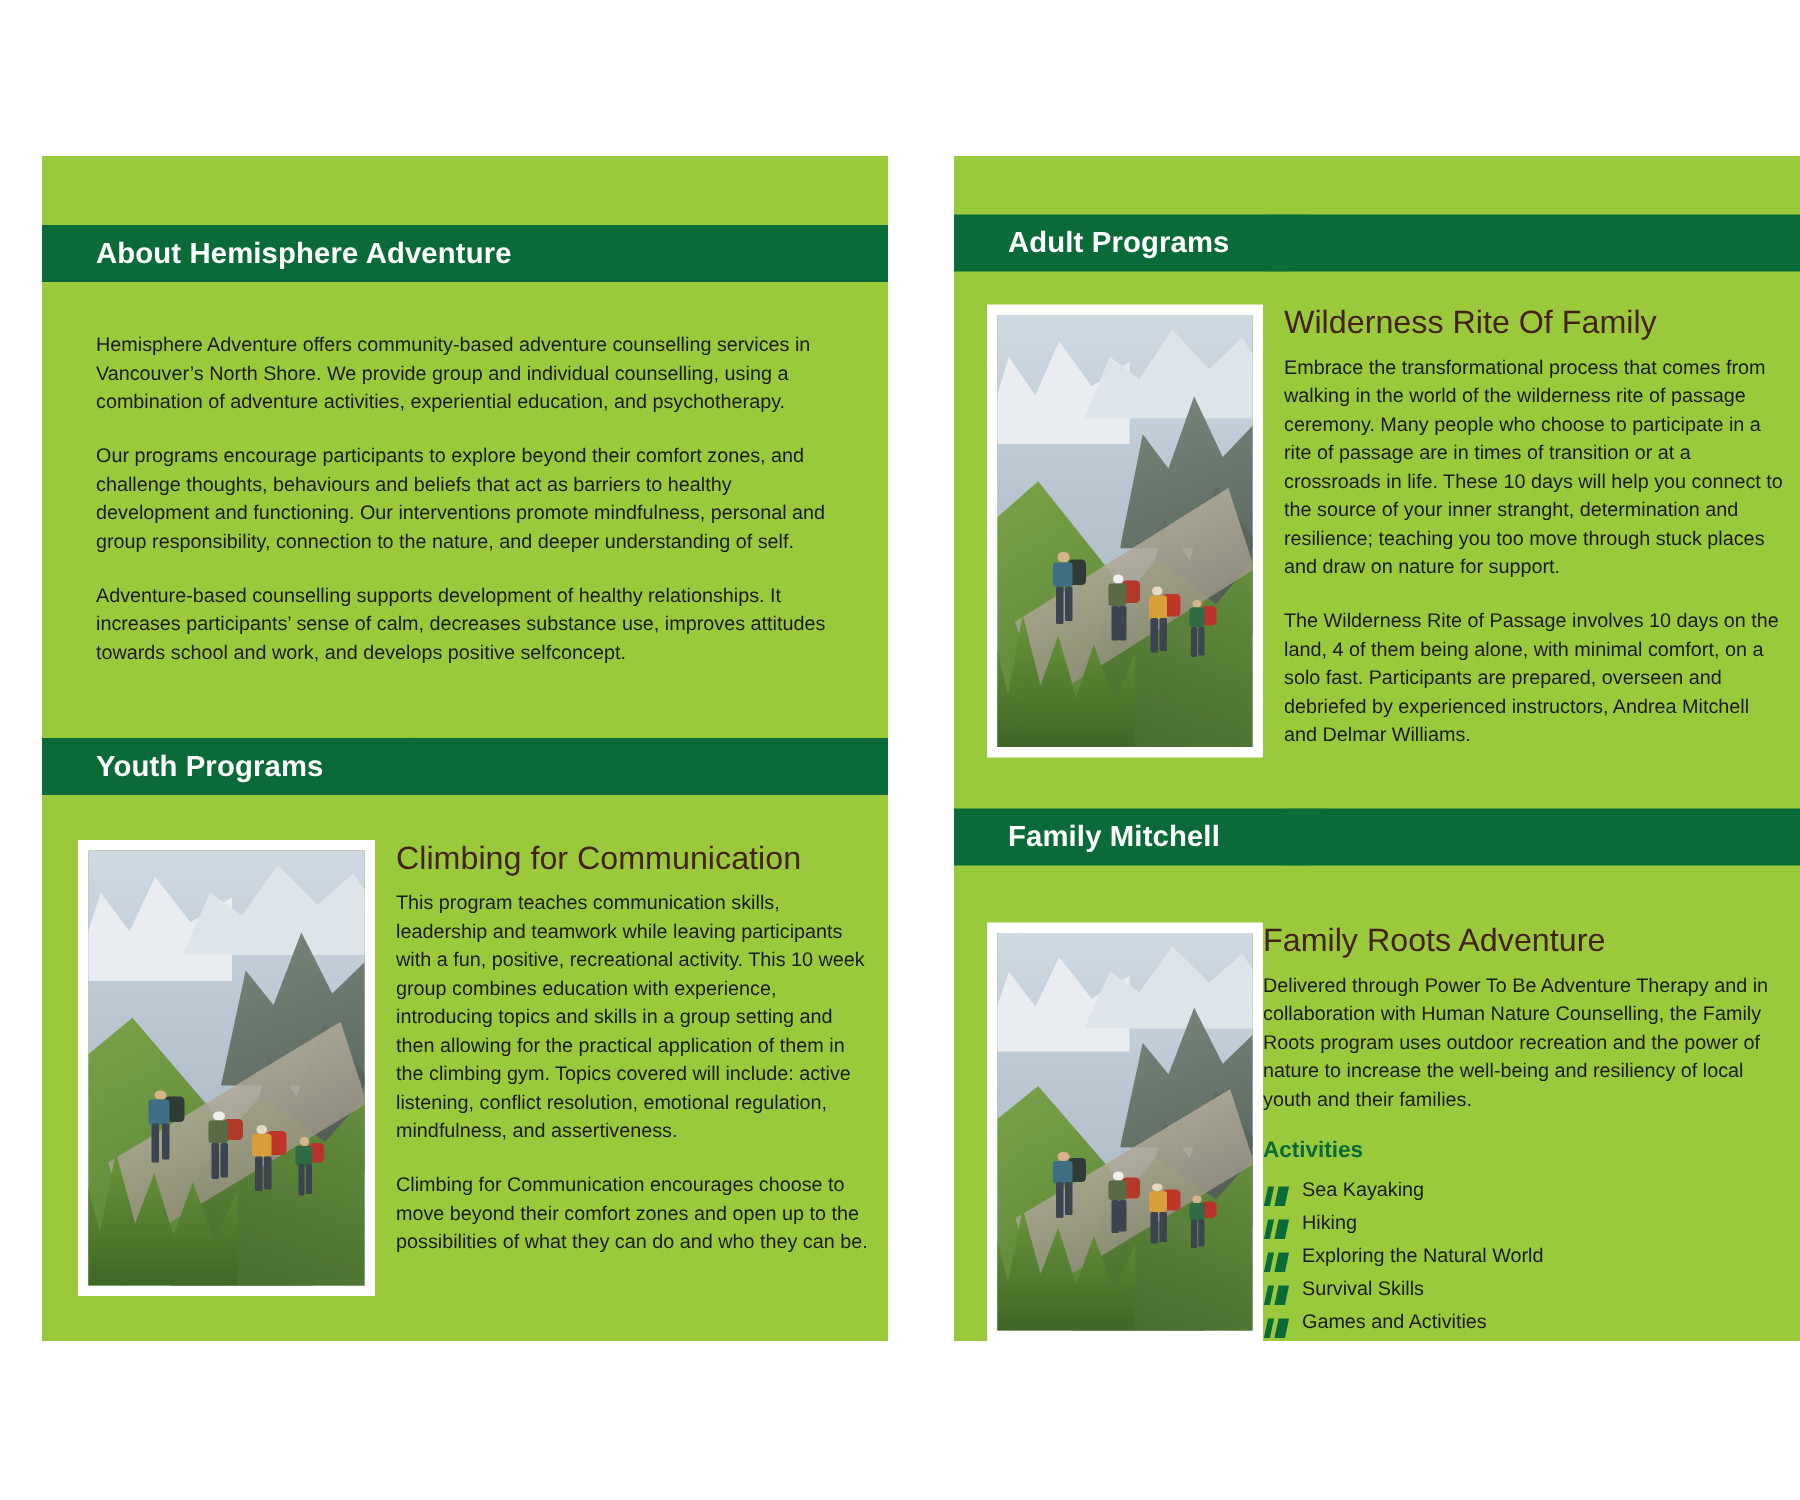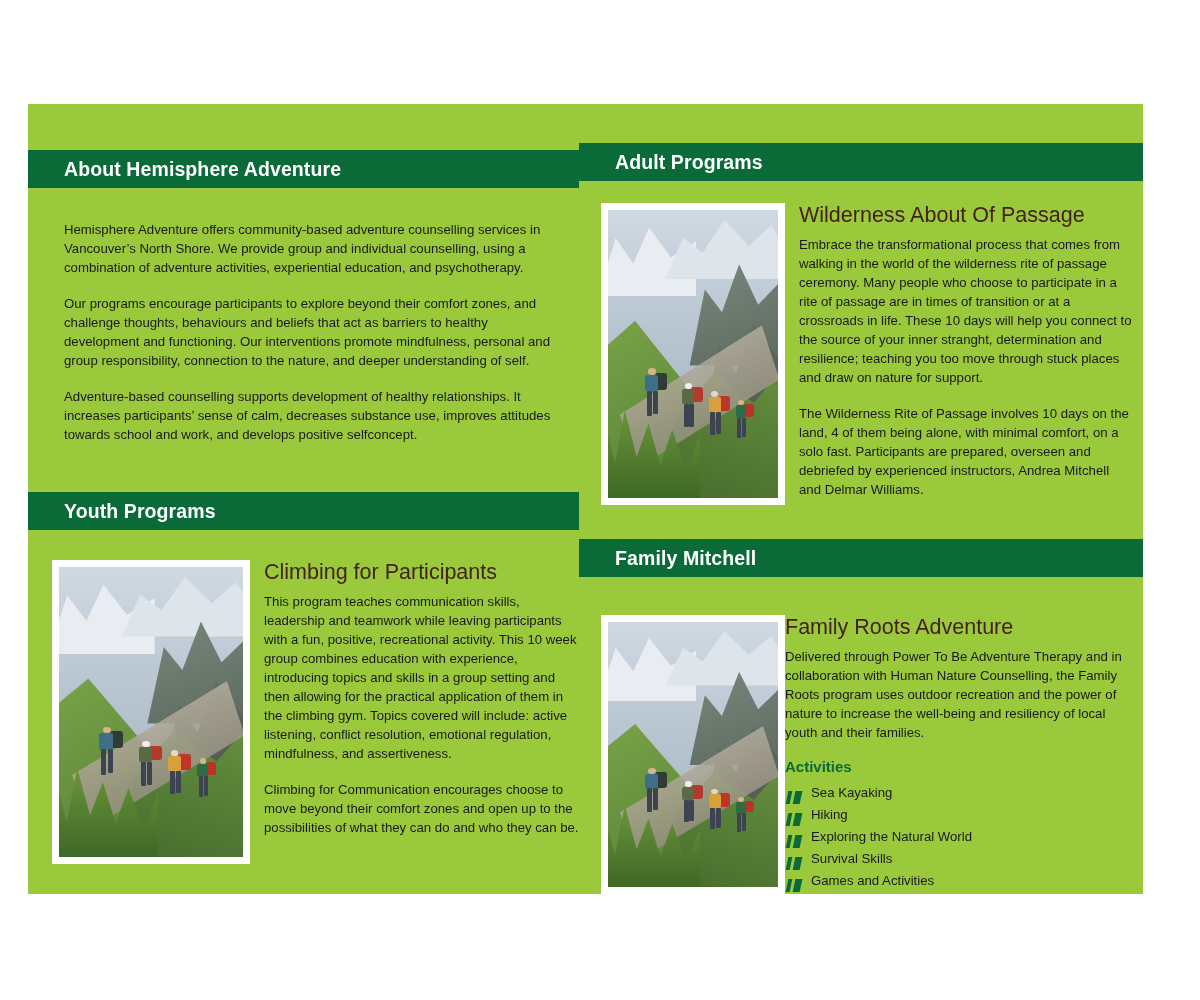--- a/index.html
+++ b/index.html
@@ -12,21 +12,21 @@
   .page { position:relative; width:1200px; height:932px; background:#fff; }
 
   
   .panel {
     position:absolute;
     background:#9aca3c;
     top:104px;
     height:790px;
   }
   .panel-left  { left:28px;  width:564px; }
-  .panel-right { left:579px; width:564px; }
+  .panel-right { left:636px; width:564px; }
 
   
   .ribbon {
     position:relative;
     height:38px;
     background:#0a6b38;
     margin-left:0;
     display:flex;
     align-items:center;
     color:#ffffff;
@@ -211,21 +211,21 @@
             <div class="head" style="left:26%;top:0;width:25%;height:13%;background:#d8b48c;"></div>
             <div class="pack" style="left:50%;top:10%;width:40%;height:32%;background:#b8332a;"></div>
             <div class="torso" style="left:16%;top:13%;width:42%;height:32%;background:#2f6b44;"></div>
             <div class="legs" style="left:22%;top:44%;width:17%;height:50%;"></div>
             <div class="legs" style="left:42%;top:44%;width:16%;height:48%;"></div>
           </div>
         </div>
       </div>
 
       <div class="prog-text">
-        <div class="prog-title">Climbing for Participants</div>
+        <div class="prog-title">Climbing for Communication</div>
         <div class="body-text">
           <p>This program teaches communication skills, leadership and teamwork while leaving participants with a fun, positive, recreational activity. This 10 week group combines education with experience, introducing topics and skills in a group setting and then allowing for the practical application of them in the climbing gym. Topics covered will include: active listening, conflict resolution, emotional regulation, mindfulness, and assertiveness.</p>
           <p>Climbing for Communication encourages choose to move beyond their comfort zones and open up to the possibilities of what they can do and who they can be.</p>
         </div>
       </div>
     </div>
   </div>
 
   <div class="panel panel-right">
 
@@ -273,21 +273,21 @@
             <div class="head" style="left:26%;top:0;width:25%;height:13%;background:#d8b48c;"></div>
             <div class="pack" style="left:50%;top:10%;width:40%;height:32%;background:#b8332a;"></div>
             <div class="torso" style="left:16%;top:13%;width:42%;height:32%;background:#2f6b44;"></div>
             <div class="legs" style="left:22%;top:44%;width:17%;height:50%;"></div>
             <div class="legs" style="left:42%;top:44%;width:16%;height:48%;"></div>
           </div>
         </div>
       </div>
 
       <div class="prog-text">
-        <div class="prog-title">Wilderness About Of Passage</div>
+        <div class="prog-title">Wilderness Rite Of Family</div>
         <div class="body-text">
           <p>Embrace the transformational process that comes from walking in the world of the wilderness rite of passage ceremony. Many people who choose to participate in a rite of passage are in times of transition or at a crossroads in life. These 10 days will help you connect to the source of your inner stranght, determination and resilience; teaching you too move through stuck places and draw on nature for support.</p>
           <p>The Wilderness Rite of Passage involves 10 days on the land, 4 of them being alone, with minimal comfort, on a solo fast. Participants are prepared, overseen and debriefed by experienced instructors, Andrea Mitchell and Delmar Williams.</p>
         </div>
       </div>
     </div>
 
     <div style="height:34px"></div>
 
     <div class="ribbon rb-family">

